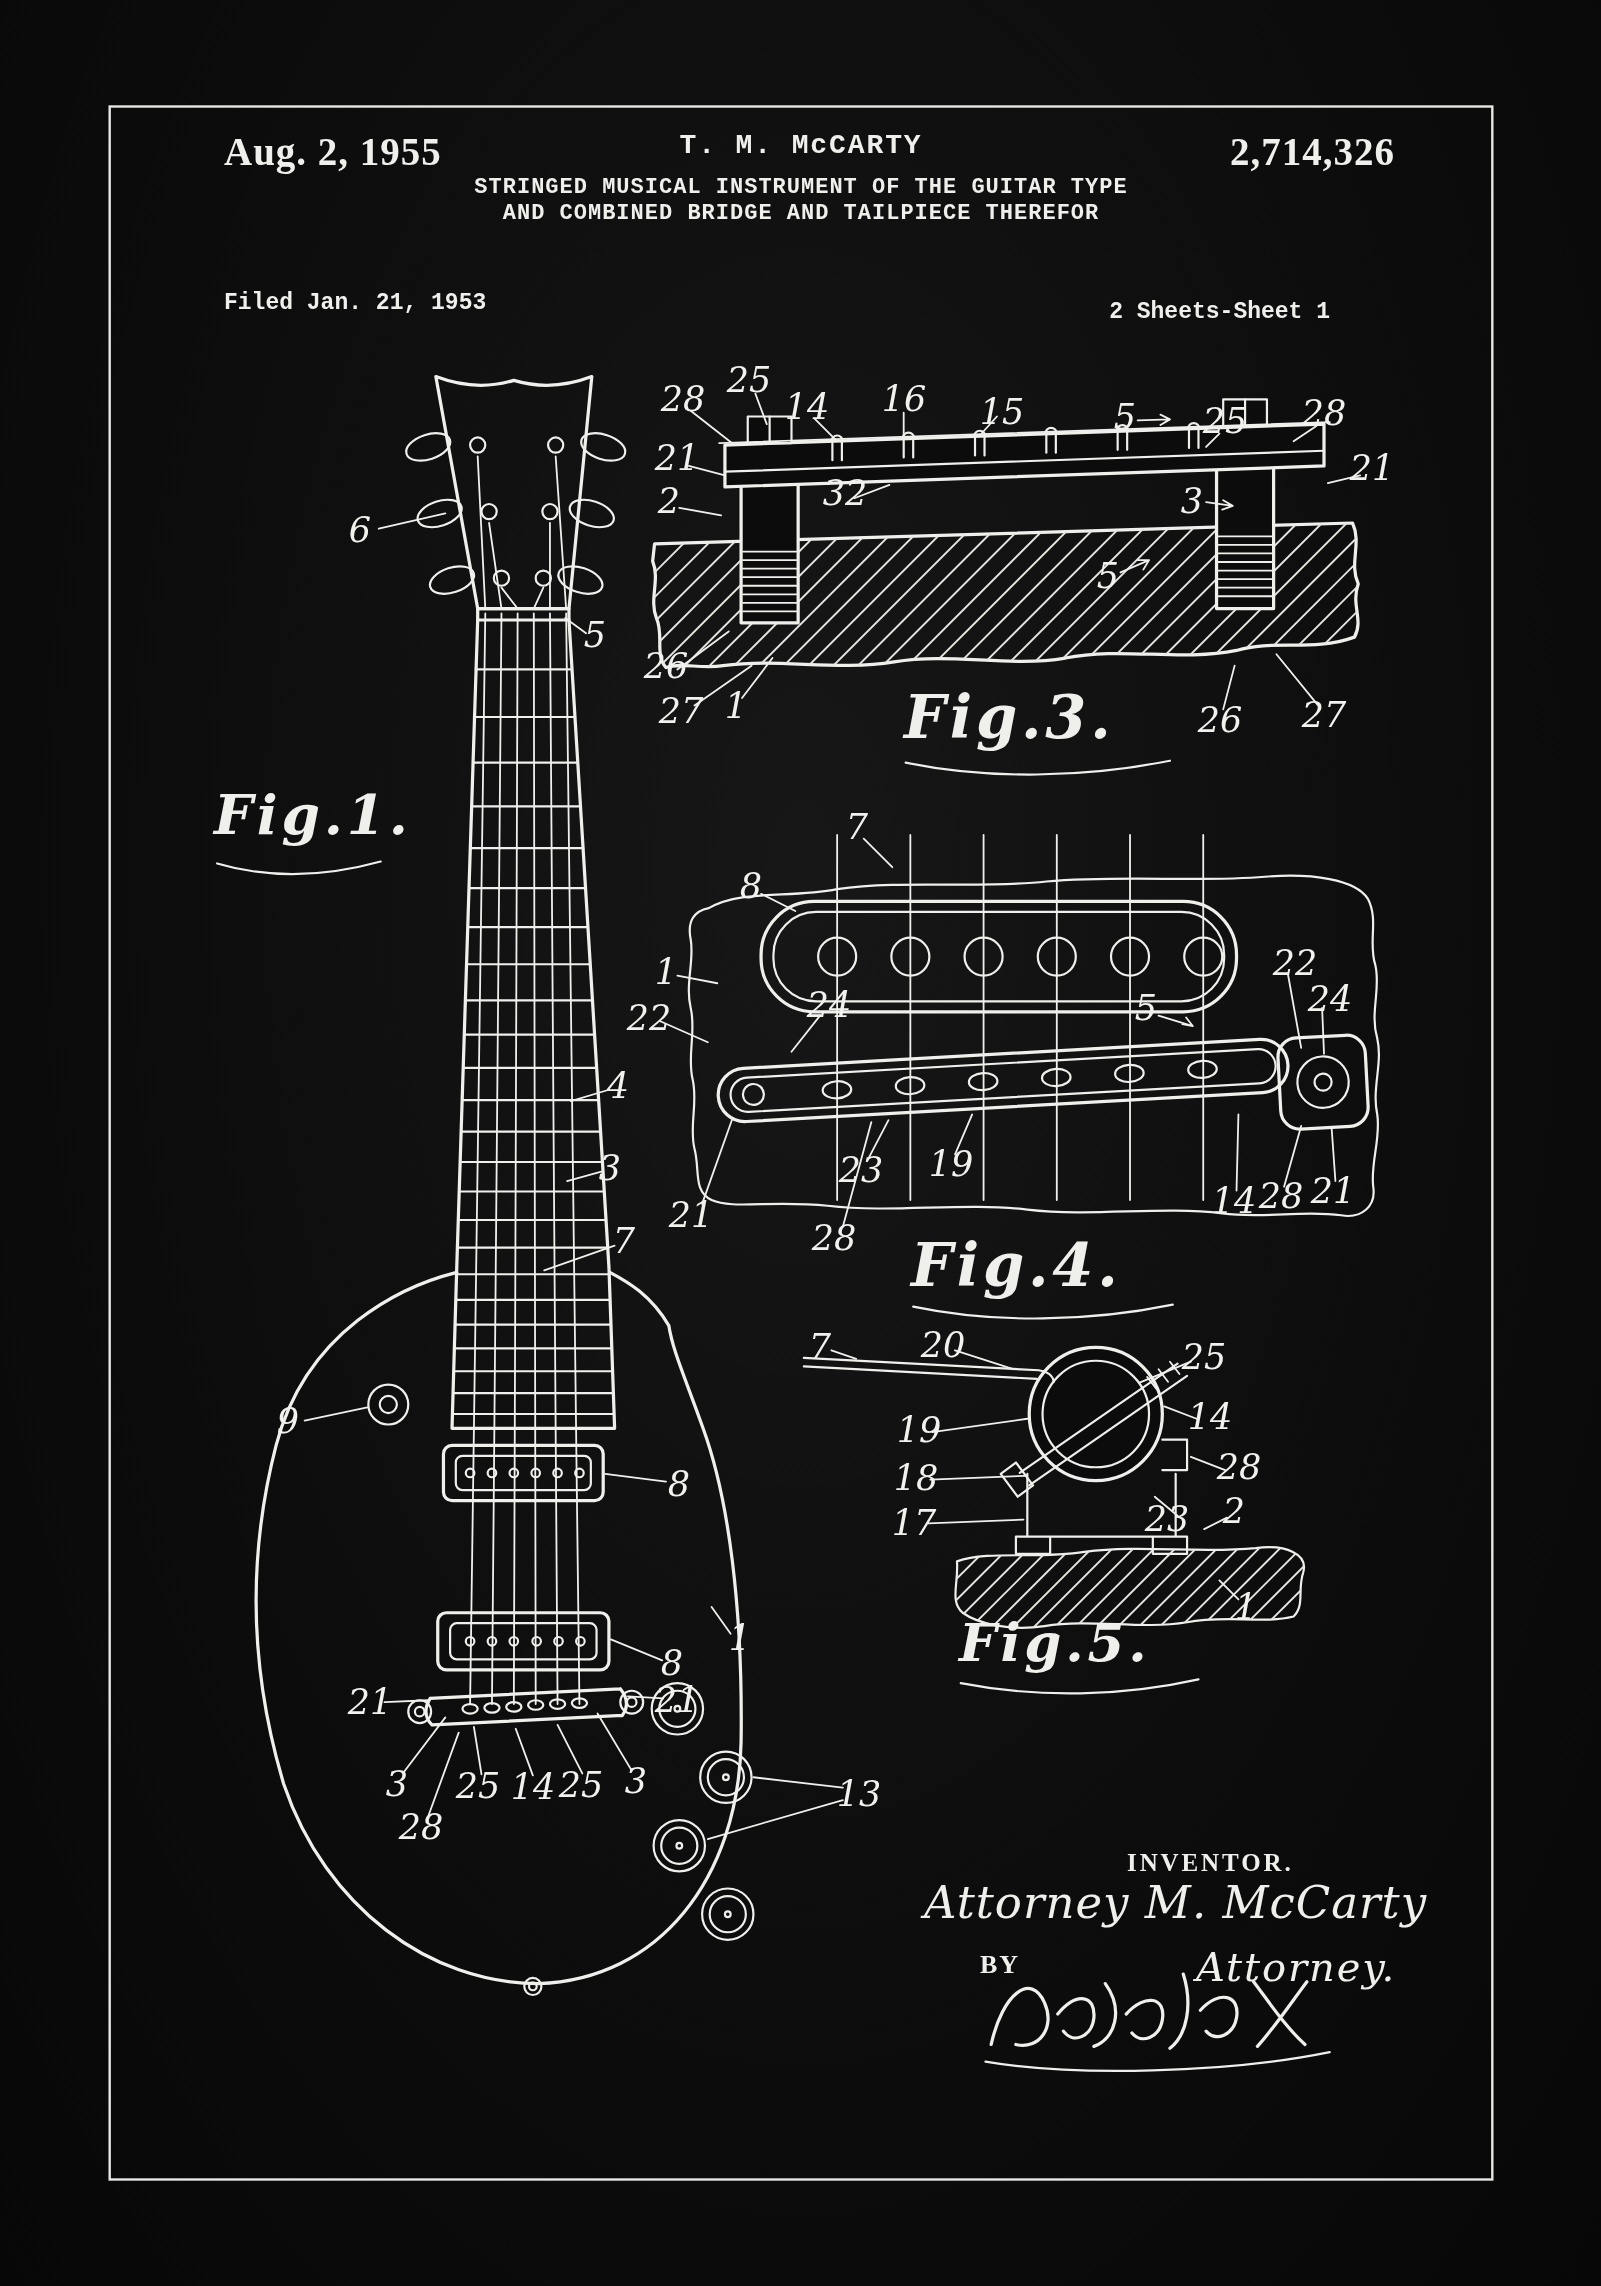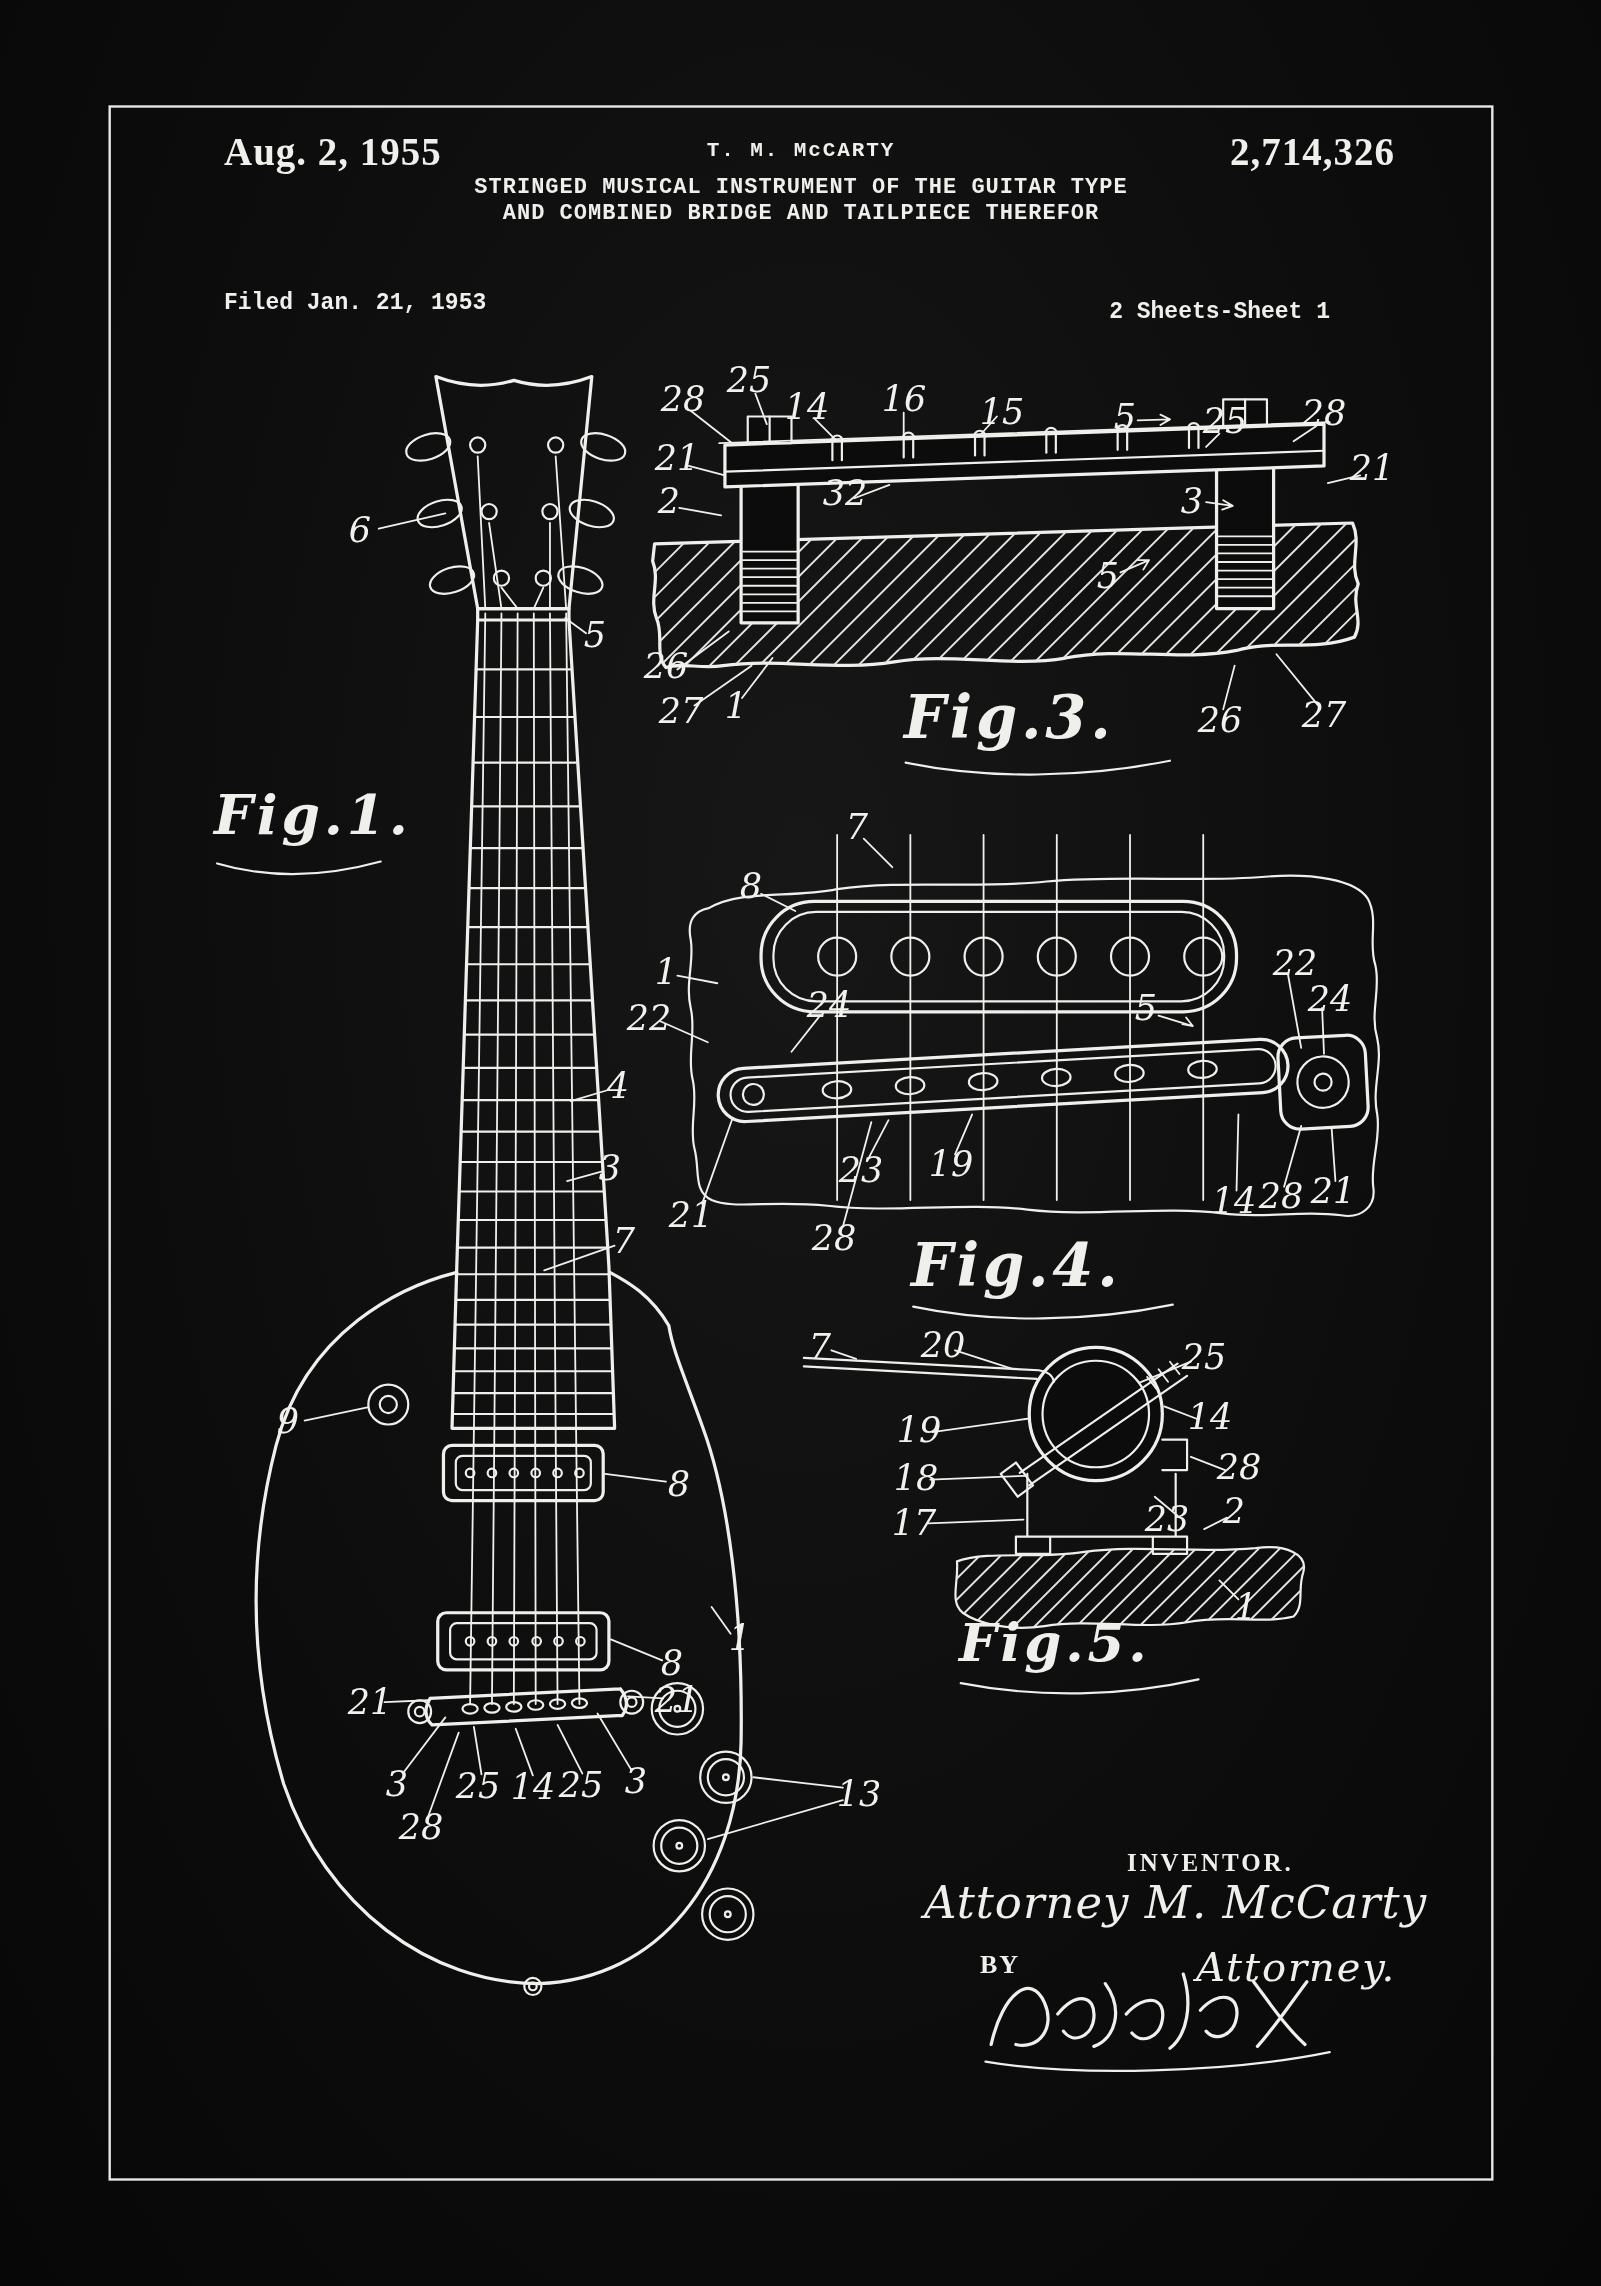--- a/index.html
+++ b/index.html
@@ -275,21 +275,21 @@
       <path d="M1010 1770 C1092 1786 1180 1784 1260 1766"></path>
     </g>
 
     <g class="ln s3">
       <path d="M1042 2150 C1054 2096 1084 2074 1098 2106 C1110 2132 1092 2156 1068 2150 M1112 2118 C1132 2094 1152 2098 1150 2122 C1148 2142 1128 2150 1118 2136 M1162 2086 C1182 2114 1172 2144 1150 2152 M1184 2118 C1204 2096 1226 2100 1222 2124 C1219 2143 1200 2150 1190 2138 M1244 2076 C1254 2108 1248 2140 1230 2154 M1262 2114 C1282 2092 1304 2098 1300 2122 C1297 2140 1278 2148 1268 2136 M1318 2084 C1336 2108 1352 2132 1372 2150 M1374 2084 C1356 2108 1340 2132 1322 2152"></path>
       <path class="ln s2" d="M1036 2168 C1130 2184 1290 2180 1398 2158"></path>
     </g>
   </svg>
 
   <div class="t hdr-serif" style="left:224px;top:129px;font-size:39px;letter-spacing:1px">Aug. 2, 1955</div>
-  <div class="t mono center" style="top:139px;font-size:21px;letter-spacing:1.9px">T. M. McCARTY</div>
+  <div class="t mono center" style="top:130px;font-size:28px;letter-spacing:1.9px">T. M. McCARTY</div>
   <div class="t hdr-serif" style="right:207px;top:129px;font-size:39px;letter-spacing:1px">2,714,326</div>
   <div class="t mono center" style="top:175px;font-size:22px;letter-spacing:1px">STRINGED MUSICAL INSTRUMENT OF THE GUITAR TYPE</div>
   <div class="t mono center" style="top:201px;font-size:22px;letter-spacing:1px">AND COMBINED BRIDGE AND TAILPIECE THEREFOR</div>
   <div class="t mono" style="left:224px;top:290px;font-size:23px">Filed Jan. 21, 1953</div>
   <div class="t mono" style="right:272px;top:299px;font-size:23px">2 Sheets-Sheet 1</div>
 
   <div class="t script caption" style="left:214px;top:782px">Fig.1.</div>
   <div class="t script caption" style="left:904px;top:683px;font-size:59px">Fig.3.</div>
   <div class="t script caption" style="left:911px;top:1231px;font-size:59px">Fig.4.</div>
   <div class="t script caption" style="left:959px;top:1611px;font-size:53px">Fig.5.</div>

